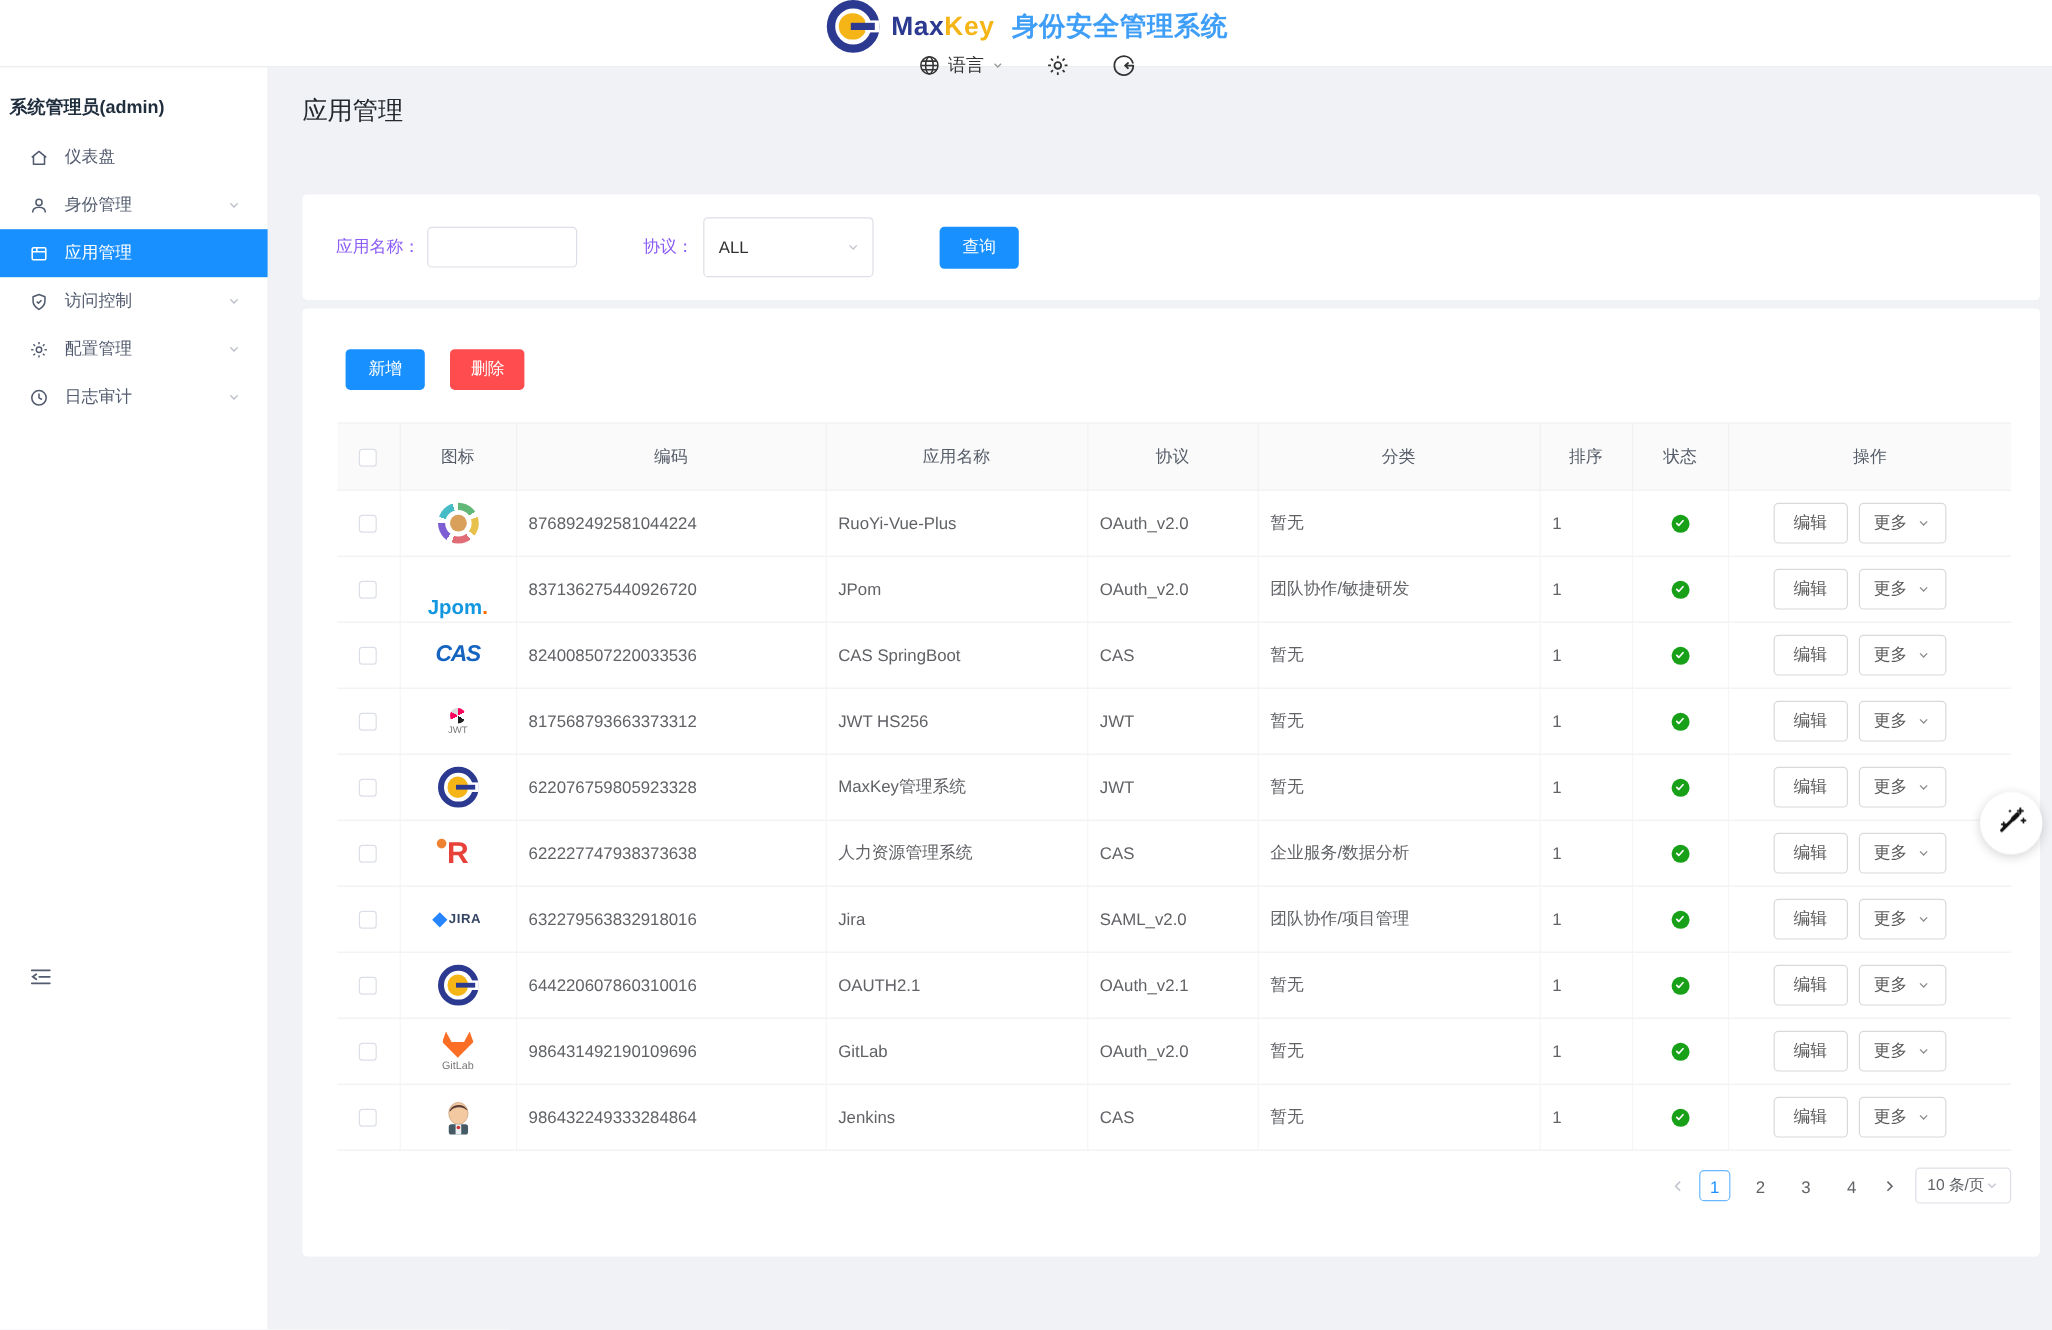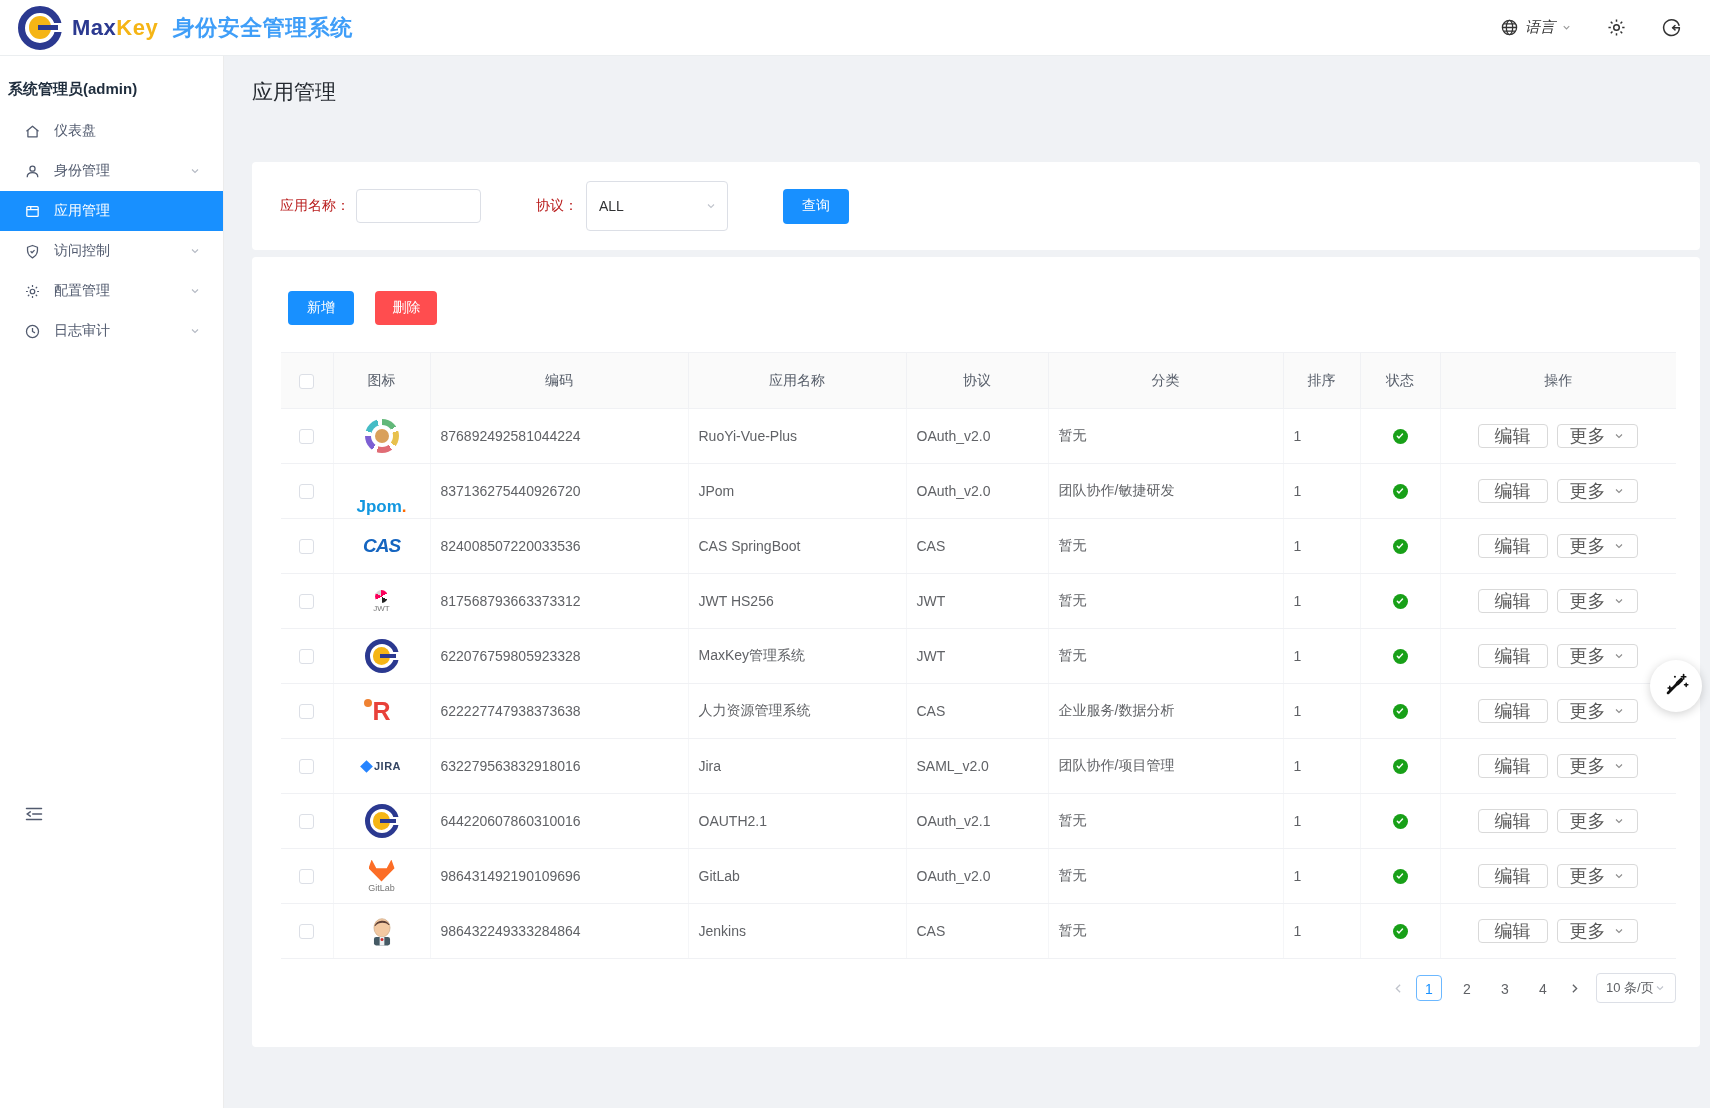--- a/index.html
+++ b/index.html
@@ -1,25 +1,25 @@
 <!DOCTYPE html>
 <html><head>
 <meta charset="utf-8">
 <style>
   * { margin:0; padding:0; box-sizing:border-box; }
   html,body { width:1710px; height:1108px; overflow:hidden; }
   body { font-family:"Liberation Sans","DejaVu Sans",sans-serif; background:#f0f2f5; color:#303133; }
 
   
   .top-header { height:56px; background:#fff; display:flex; align-items:center; justify-content:space-between;
-    padding:0 28px 0 18px; border-bottom:1px solid #ebeef0; position:relative; z-index:5; }
+    padding:0 28px 0 30px; border-bottom:1px solid #ebeef0; position:relative; z-index:5;flex-direction:column; }
   .brand { display:flex; align-items:center; gap:10px; }
   .brand-text { font-size:22px; font-weight:700; letter-spacing:.5px; }
   .b-max { color:#2b3990; } .b-key { color:#f5b516; } .b-sub { color:#3f9ef8; margin-left:8px; }
-  .header-actions { display:flex; align-items:center; gap:34px;font-style:italic; }
+  .header-actions { display:flex; align-items:center; gap:34px; }
   .lang-switch { display:flex; align-items:center; gap:6px; font-size:15px; color:#333; cursor:pointer; }
   .hdr-icon { display:inline-flex; cursor:pointer; }
 
   
   .mklogo { position:relative; display:inline-block; width:var(--s); height:var(--s); }
   .mklogo .o { position:absolute; inset:0; border-radius:50%; border:calc(var(--s)*0.17) solid #2b3990; }
   .mklogo .i { position:absolute; inset:calc(var(--s)*0.24); background:#f5b516; border-radius:50%; }
   .mklogo .gap { position:absolute; right:0; top:39%; height:22%; width:26%; background:#fff; }
   .mklogo .bar { position:absolute; top:44%; height:12%; left:46%; right:8%; background:#2b3990; }
 
@@ -39,21 +39,21 @@
   
   .main { flex:1; padding:0 10px 0 28px; }
   .breadcrumb { margin-top:19px; font-size:14px; }
   .bc-home { color:#8f9bb0; cursor:pointer; }
   .bc-sep { color:#c0c4cc; margin:0 9px; }
   .bc-cur { color:#303133; }
   .page-title { margin-top:22px; font-size:21px; font-weight:500; color:#24292f; }
 
   .card { background:#fff; border-radius:4px; }
   .filter-card { margin-top:56px; height:88px; display:flex; align-items:center; padding:0 28px; }
-  .fl-label { font-size:14px; color:#b91c1c; }
+  .fl-label { font-size:14px; color:#8b5cf6; }
   .fl-input { width:125px; height:34px; border:1px solid #dcdfe6; border-radius:4px; margin-left:6px;
     padding:0 10px; font-size:14px; color:#303133; outline:none; }
   .fl-protocol { margin-left:55px; }
   .fl-select { width:142px; height:50px; border:1px solid #dcdfe6; border-radius:4px; margin-left:8px;
     display:flex; align-items:center; justify-content:space-between; padding:0 10px 0 12px; cursor:pointer;
     font-size:14px; color:#303133; }
   .chev { display:inline-flex; color:#c0c4cc; }
 
   .btn { border:none; border-radius:4px; font-size:14px; cursor:pointer; font-family:inherit; }
   .btn-primary { background:#1890ff; color:#fff; height:35px; padding:0 19px; margin-left:55px; }
@@ -72,22 +72,22 @@
   .app-table th:last-child, .app-table td:last-child { border-right:none; }
   .app-table td { height:55px; font-size:14px; color:#606266; border-bottom:1px solid #f0f1f4;
     border-right:1px solid #f5f6f8; text-align:left; padding-left:10px; }
   .app-table td.center { text-align:center; padding-left:0; }
   .checkbox { display:inline-block; width:15px; height:15px; border:1px solid #dcdfe6; border-radius:3px;
     background:#fff; cursor:pointer; vertical-align:middle; }
 
   .status-ok { display:inline-flex; width:15px; height:15px; border-radius:50%; background:#18a018;
     align-items:center; justify-content:center; }
 
-  .btn-plain { display:inline-flex; align-items:center; height:24px; padding:0 16px; background:#fff;
-    border:1px solid #d9d9d9; border-radius:4px; font-size:18px; color:#595959; cursor:pointer; font-family:inherit; }
+  .btn-plain { display:inline-flex; align-items:center; height:34px; padding:0 16px; background:#fff;
+    border:1px solid #d9d9d9; border-radius:4px; font-size:14px; color:#595959; cursor:pointer; font-family:inherit; }
   .btn-plain.more { margin-left:9px; padding:0 12px; }
   .btn-plain.more .chev { margin-left:7px; }
   .ops-cell { padding-left:37px !important; }
 
   
   .app-icon { display:inline-flex; align-items:center; justify-content:center; width:44px; height:44px; }
   .icon-ruoyi { width:34px; height:34px; border-radius:50%; position:relative;
     background:conic-gradient(#62b879 0 55deg,#fff 55deg 72deg,#e8c14d 72deg 127deg,#fff 127deg 144deg,
       #e06c75 144deg 199deg,#fff 199deg 216deg,#7d5fd3 216deg 271deg,#fff 271deg 288deg,#45bcc6 288deg 343deg,#fff 343deg 360deg); }
   .icon-ruoyi::before { content:""; position:absolute; inset:6px; background:#fff; border-radius:50%; }

